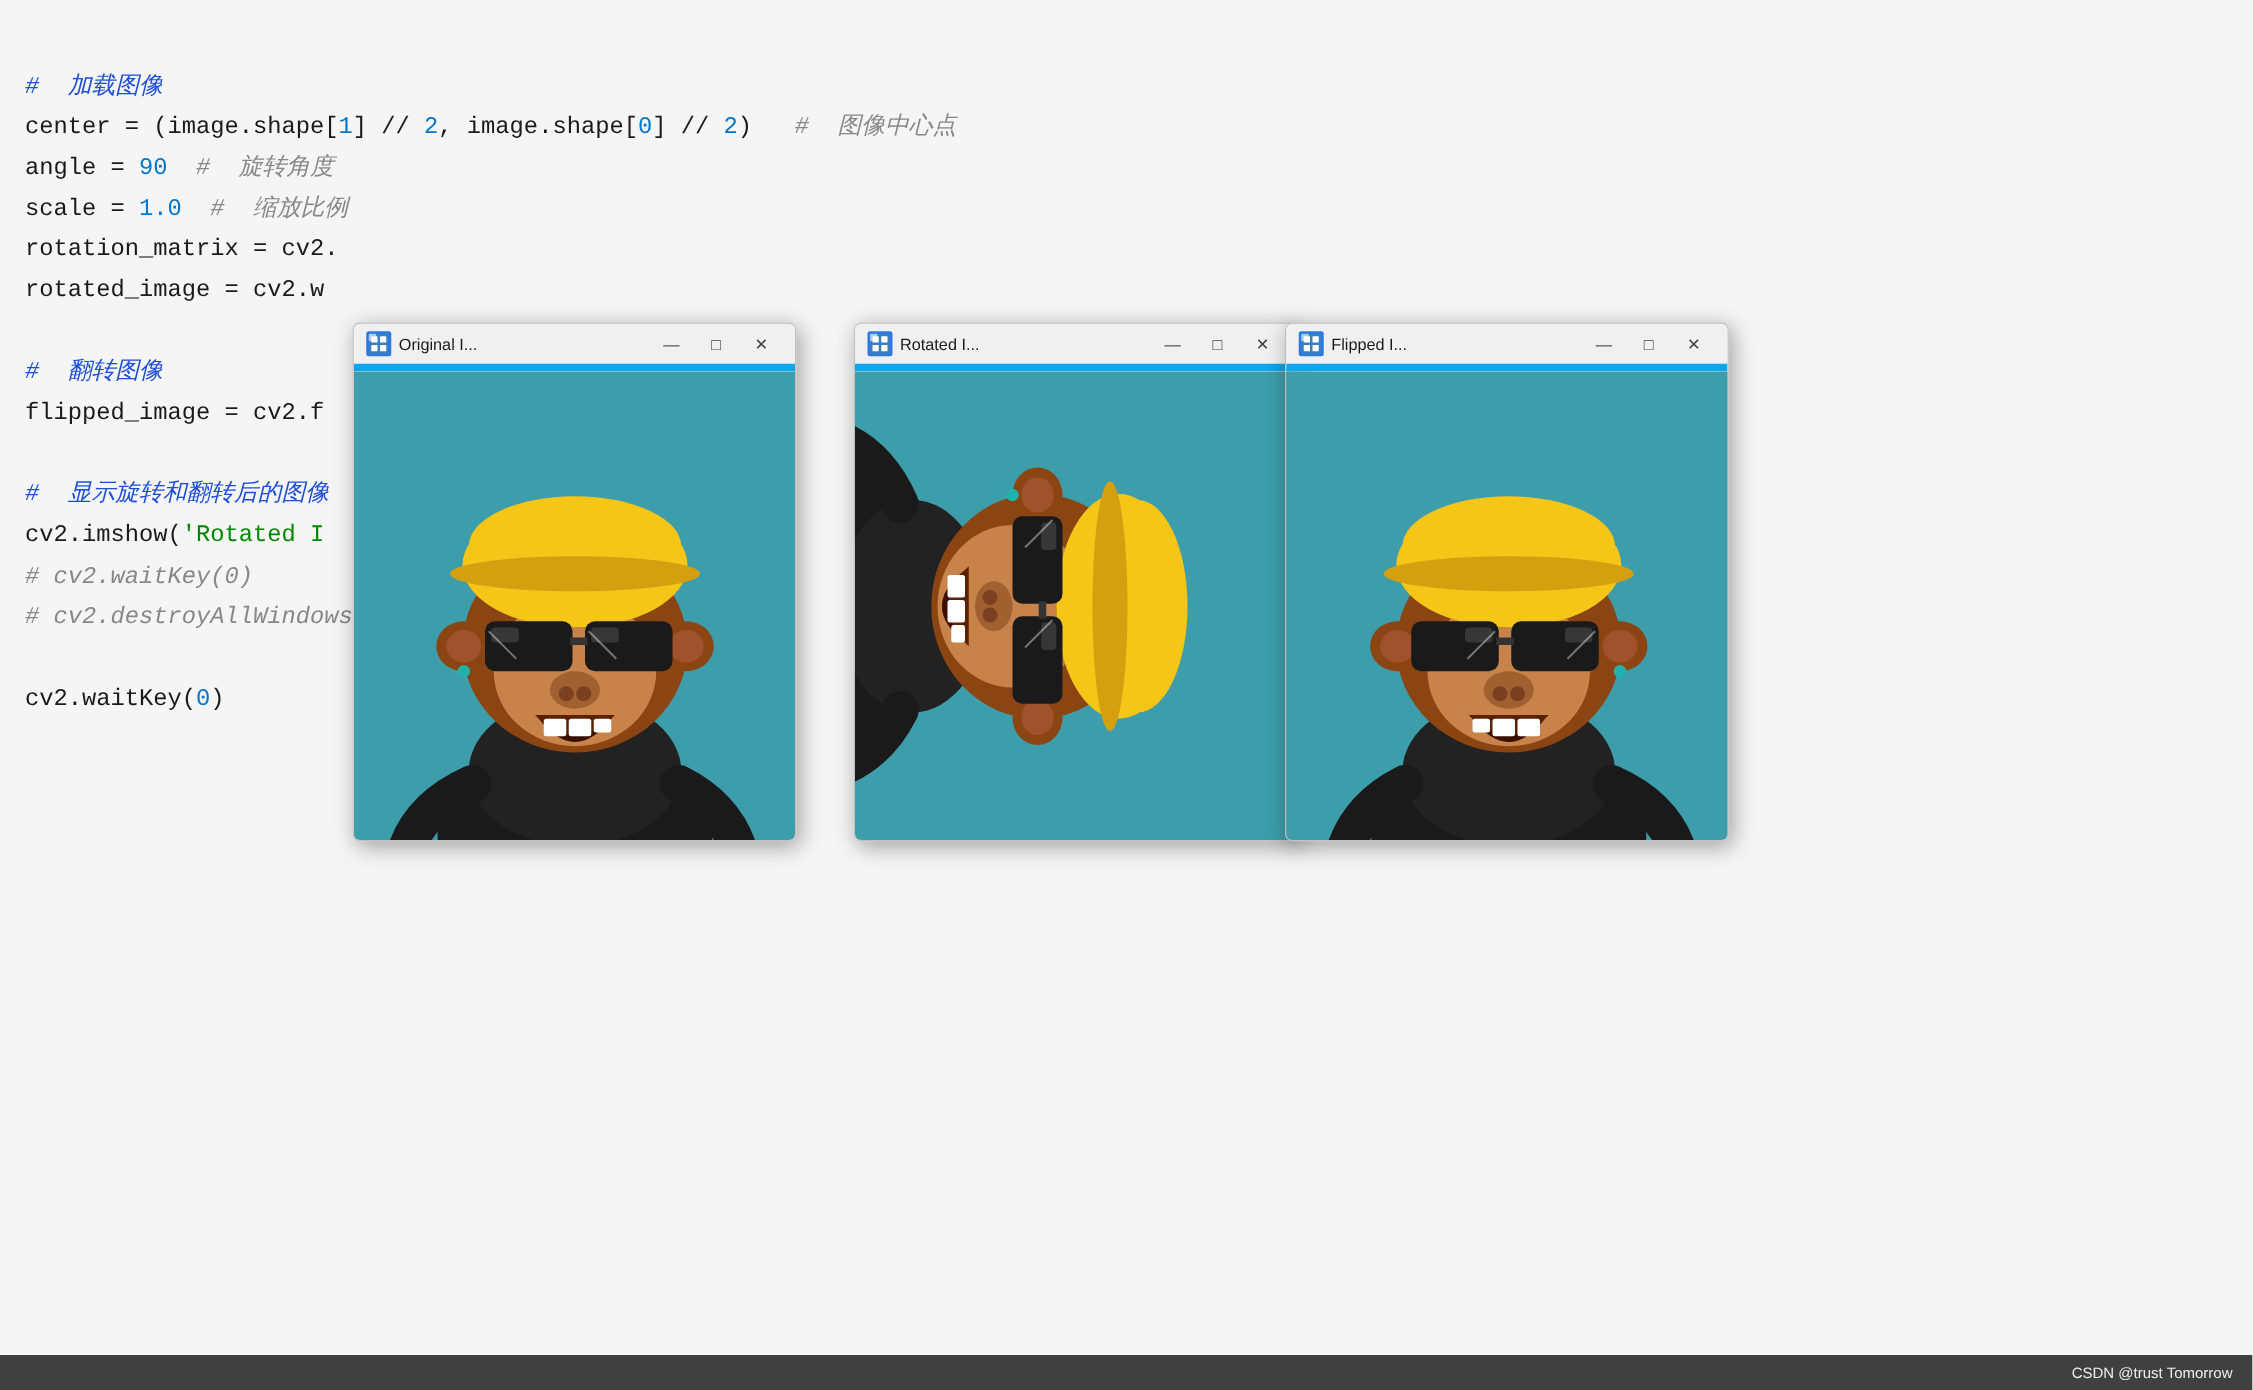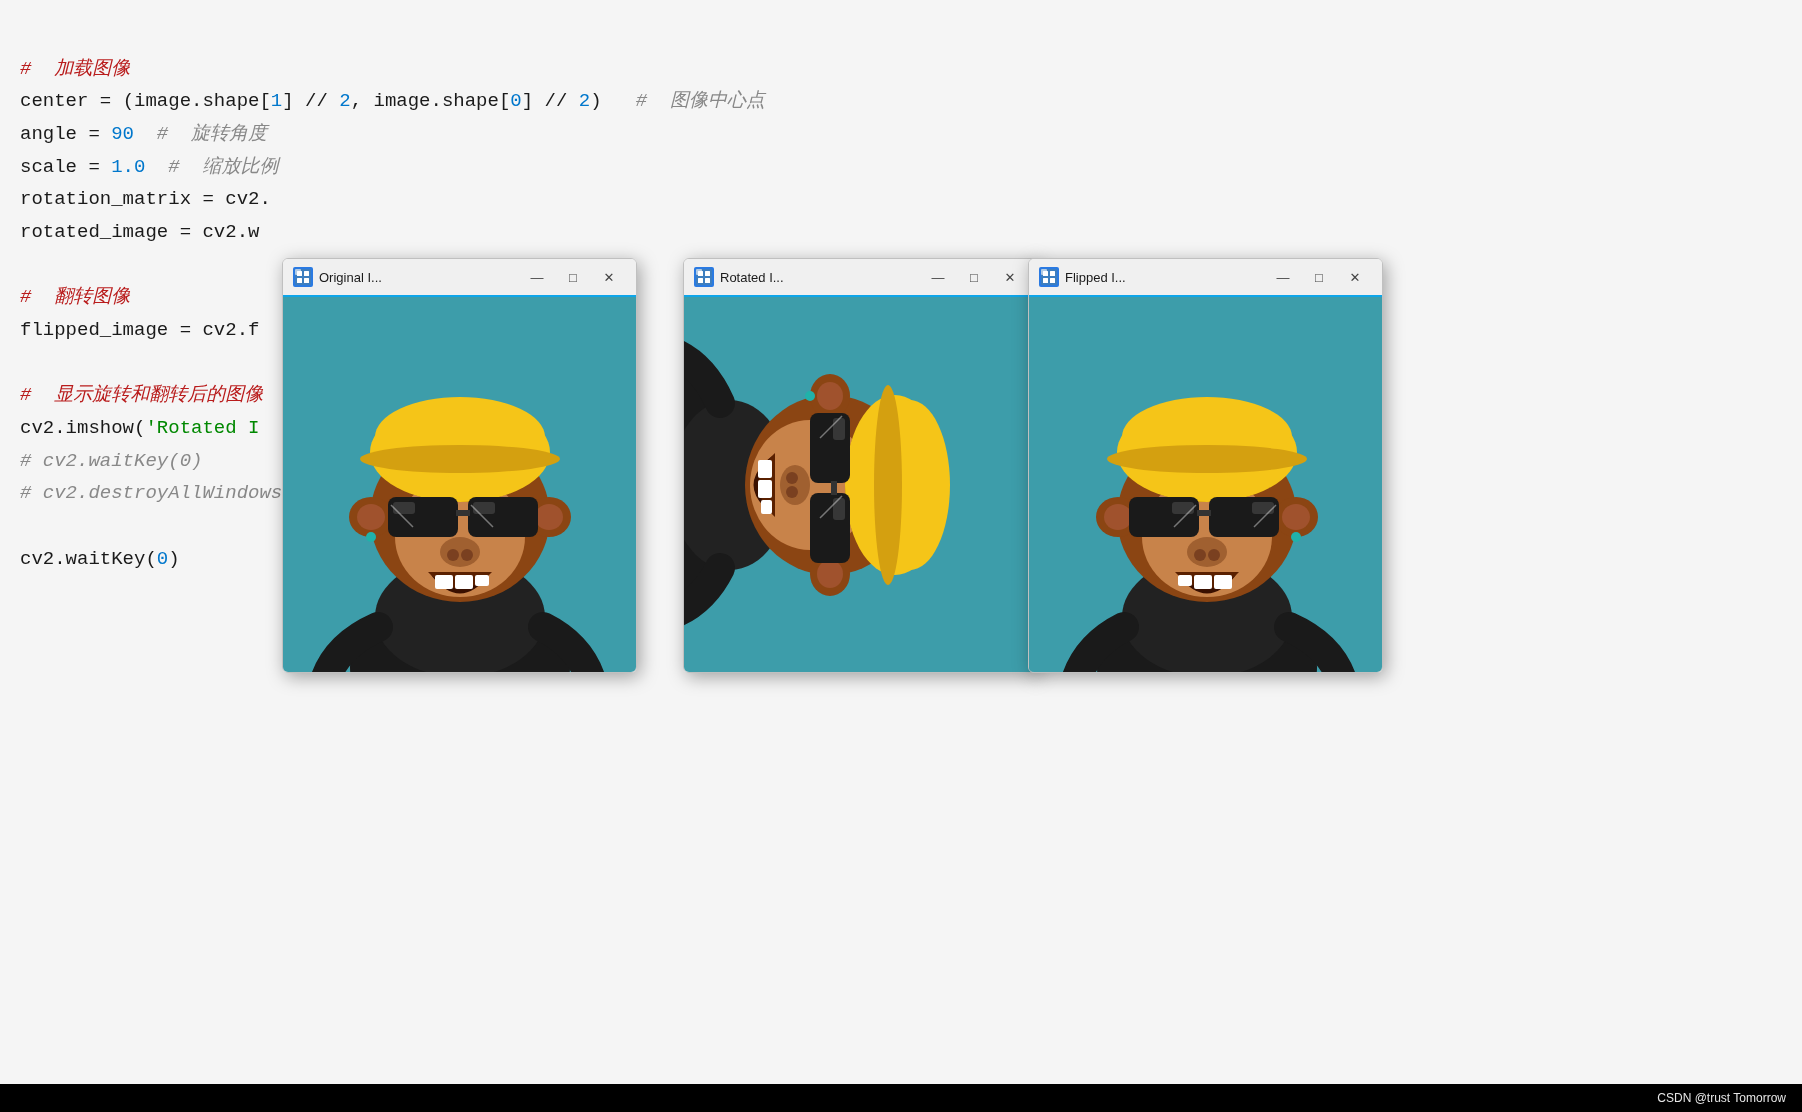--- a/index.html
+++ b/index.html
@@ -28,38 +28,38 @@
       white-space: pre;
       font-size: 19px;
       line-height: 1.72;
     }
 
     .kw { color: #0000cc; font-weight: normal; }
     .fn { color: #1a1a1a; }
     .str { color: #008800; }
     .num { color: #0077cc; }
     .comment { color: #888888; font-style: italic; }
-    .comment-zh { color: #b91c1c; font-style: italic; }
+    .comment-zh { color: #1d4ed8; font-style: italic; }
     .var { color: #1a1a1a; }
     .op { color: #1a1a1a; }
 
     
     .window {
       position: absolute;
       border-radius: 6px;
       overflow: hidden;
       box-shadow: 3px 4px 18px rgba(0,0,0,0.35);
       border: 1px solid #c0c0c0;
     }
 
     .window-titlebar {
       display: flex;
       align-items: center;
       background: #f0f0f0;
-      border-bottom: 2px solid #0ea5e9;
+      border-bottom: 6px solid #0ea5e9;
       padding: 6px 10px;
       height: 38px;
       gap: 6px;
     }
 
     .window-icon {
       width: 20px;
       height: 20px;
       background: #2a7ae2;
       border-radius: 2px;
@@ -118,21 +118,21 @@
       overflow: hidden;
     }
 
     
     .bottom-bar {
       position: absolute;
       bottom: 0;
       left: 0;
       width: 1802px;
       height: 28px;
-      background: #000000;
+      background: #404040;
       display: flex;
       align-items: center;
       justify-content: flex-end;
       padding-right: 16px;
     }
 
     .bottom-bar-text {
       color: rgba(255,255,255,0.9);
       font-family: Arial, sans-serif;
       font-size: 12px;

